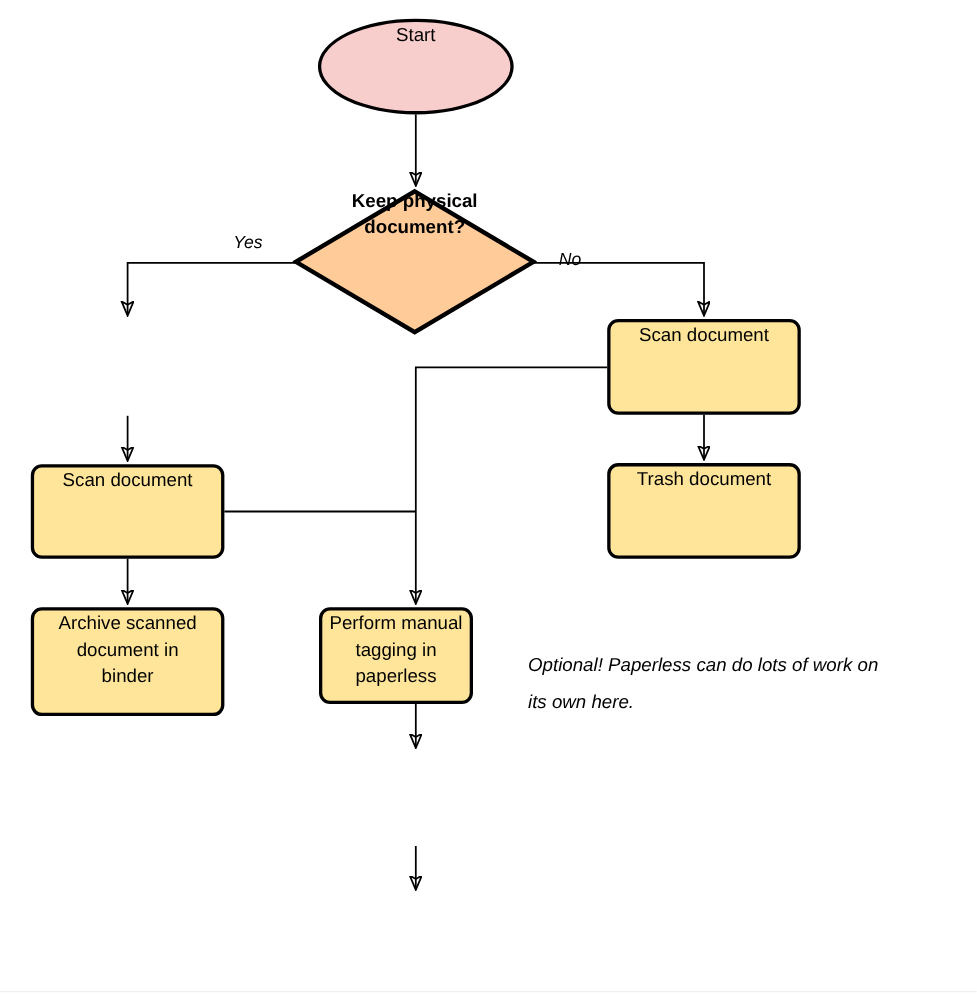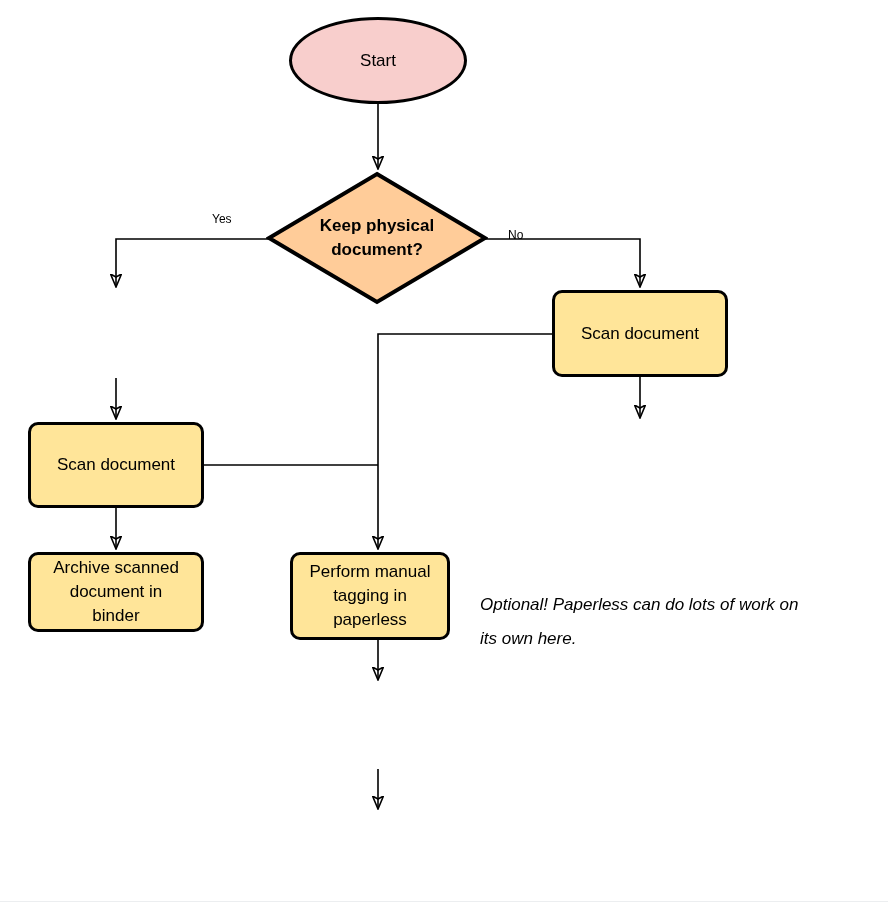--- a/index.html
+++ b/index.html
@@ -4,30 +4,30 @@
 <style>
   html,body { margin:0; padding:0; background:#ffffff; }
   .canvas {
     position:relative; width:888px; height:907px; background:#ffffff;
     font-family:"Liberation Sans", sans-serif; color:#000; overflow:hidden;
   }
   .edges { position:absolute; left:0; top:0; width:888px; height:907px; }
   .edges path { fill:none; stroke:var(--stroke); stroke-width:1.6; }
   .node {
     position:absolute; box-sizing:border-box;
-    display:flex; align-items:center; justify-content:center;
+    display:flex; justify-content:center;
     text-align:center; font-size:17px;
   }
   .rect { background:var(--process_fill); border:3px solid var(--stroke); border-radius:10px; }
   .terminal { background:var(--terminal_fill); border:3.5px solid var(--stroke); border-radius:50%; }
   .diamond { background:none; border:none; }
   .diamond svg { position:absolute; left:0; top:0; }
   .diamond .label { position:relative;font-weight:bold; }
   .label { white-space:pre-line; line-height:24px; }
-  .edge-label { position:absolute; font-size:12px; }
+  .edge-label { position:absolute; font-size:16px;font-style:italic; }
   .annotation {
     position:absolute; left:480px; top:588px; width:404px;
     font-size:17px; font-style:italic; line-height:34px; white-space:pre-line;
   }
   .bottom-rule { position:absolute; left:0; top:901px; width:888px; height:1px; background:#eceef0; }
 </style>
 </head>
 <body>
 
 <div class="canvas">
@@ -63,32 +63,35 @@
   </div>
 
   <div class="edge-label" style="left:212px; top:212px">Yes</div>
   <div class="edge-label" style="left:508px; top:228px">No</div>
 
 
   <div class="node rect" style="left:28px; top:422px; width:176px; height:86px">
     <span class="label">Scan document</span>
   </div>
 
-  <div class="node rect" style="left:28px; top:552px; width:176px; height:80px">
+  <div class="node rect" style="left:28px; top:552px; width:176px; height:99px">
     <span class="label">Archive scanned
 document in
 binder</span>
   </div>
 
   <div class="node rect" style="left:552px; top:290px; width:176px; height:87px">
     <span class="label">Scan document</span>
   </div>
 
+  <div class="node rect" style="left:552px; top:421px; width:176px; height:87px">
+    <span class="label">Trash document</span>
+  </div>
 
-  <div class="node rect" style="left:290px; top:552px; width:160px; height:88px">
+  <div class="node rect" style="left:290px; top:552px; width:140px; height:88px">
     <span class="label">Perform manual
 tagging in
 paperless</span>
   </div>
 
 
 
   <div class="annotation">Optional! Paperless can do lots of work on
 its own here.</div>
 

